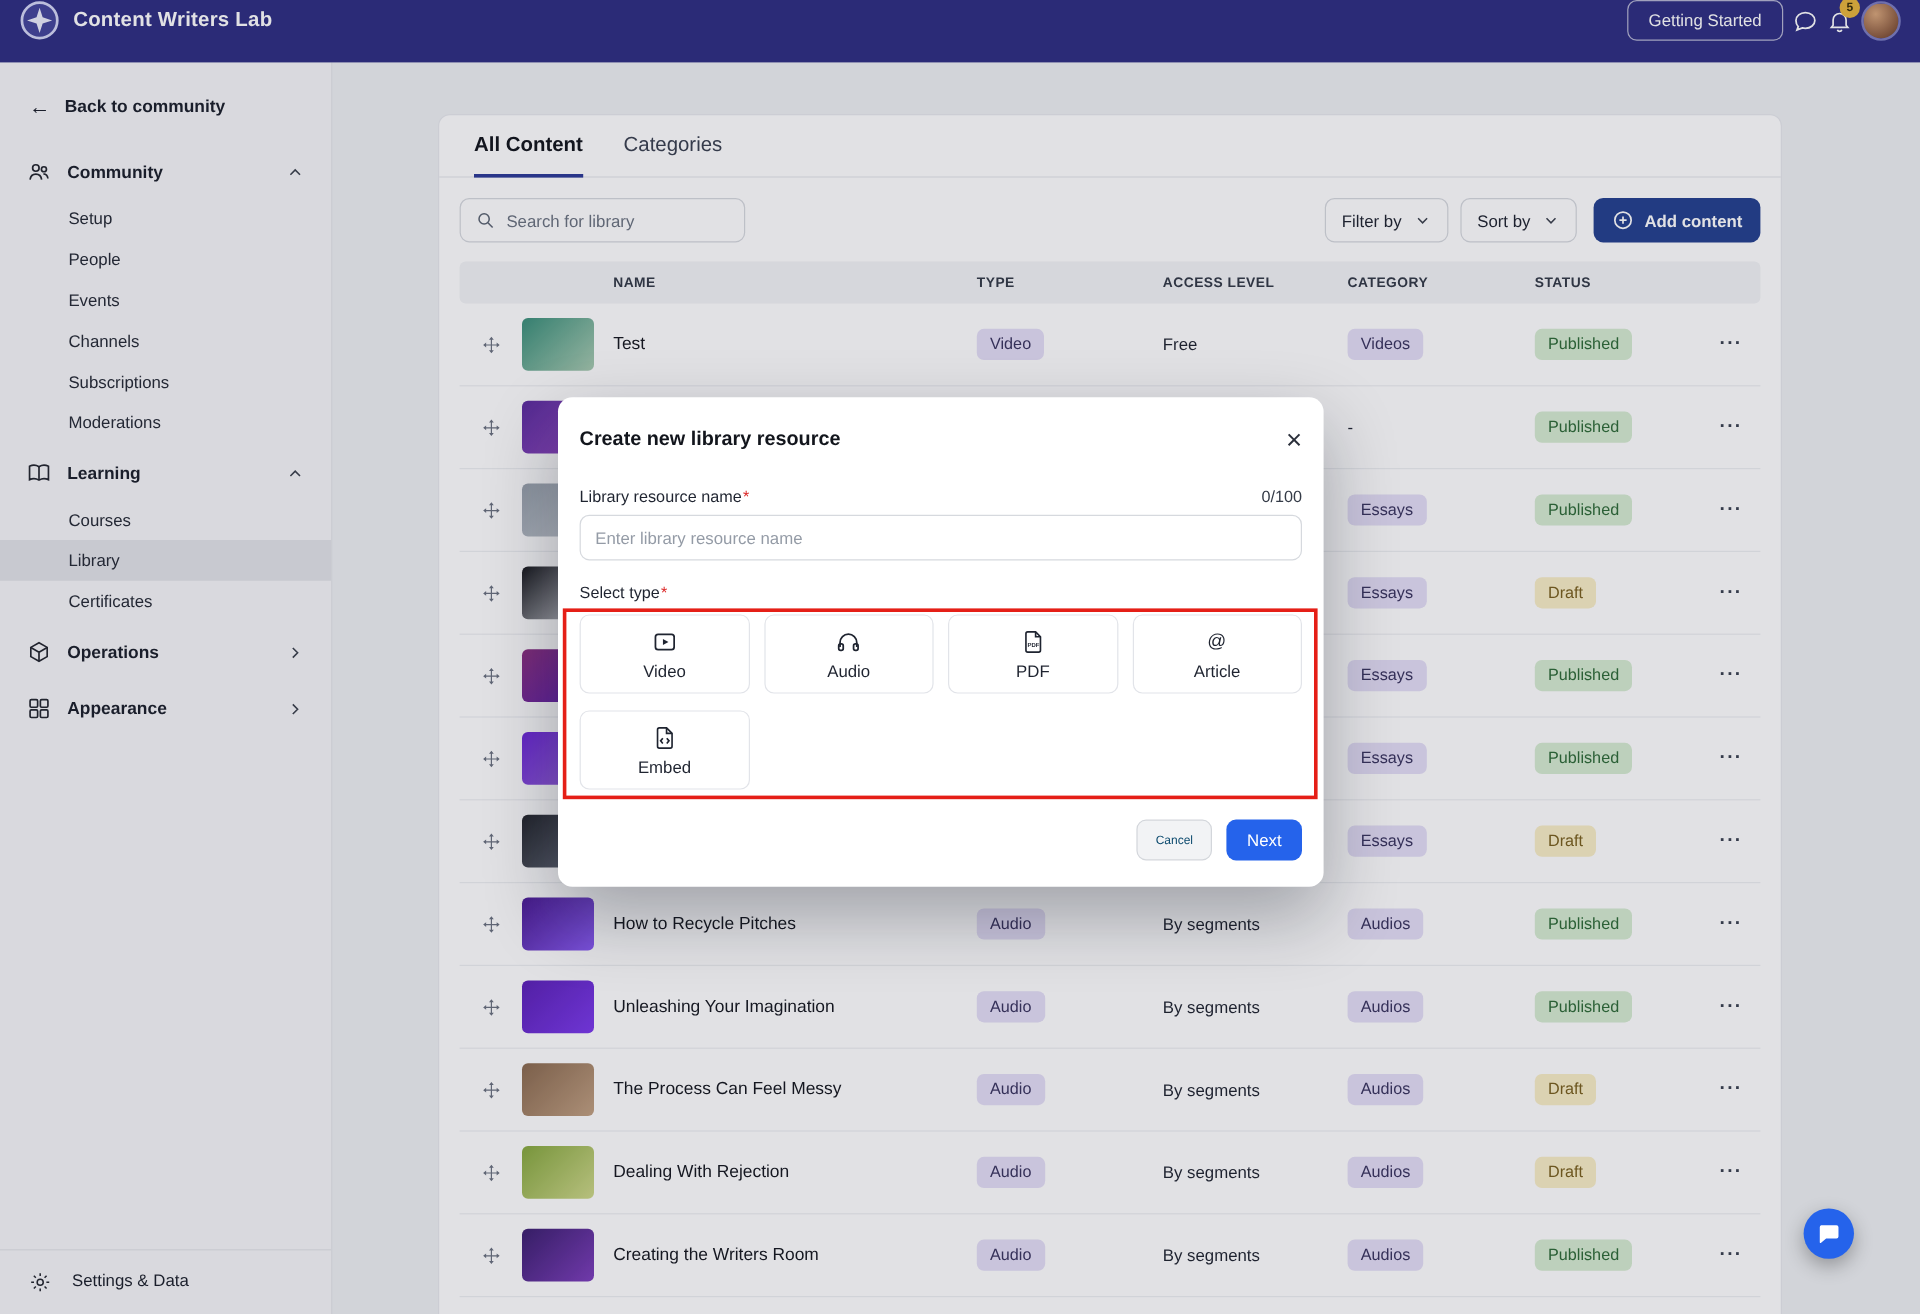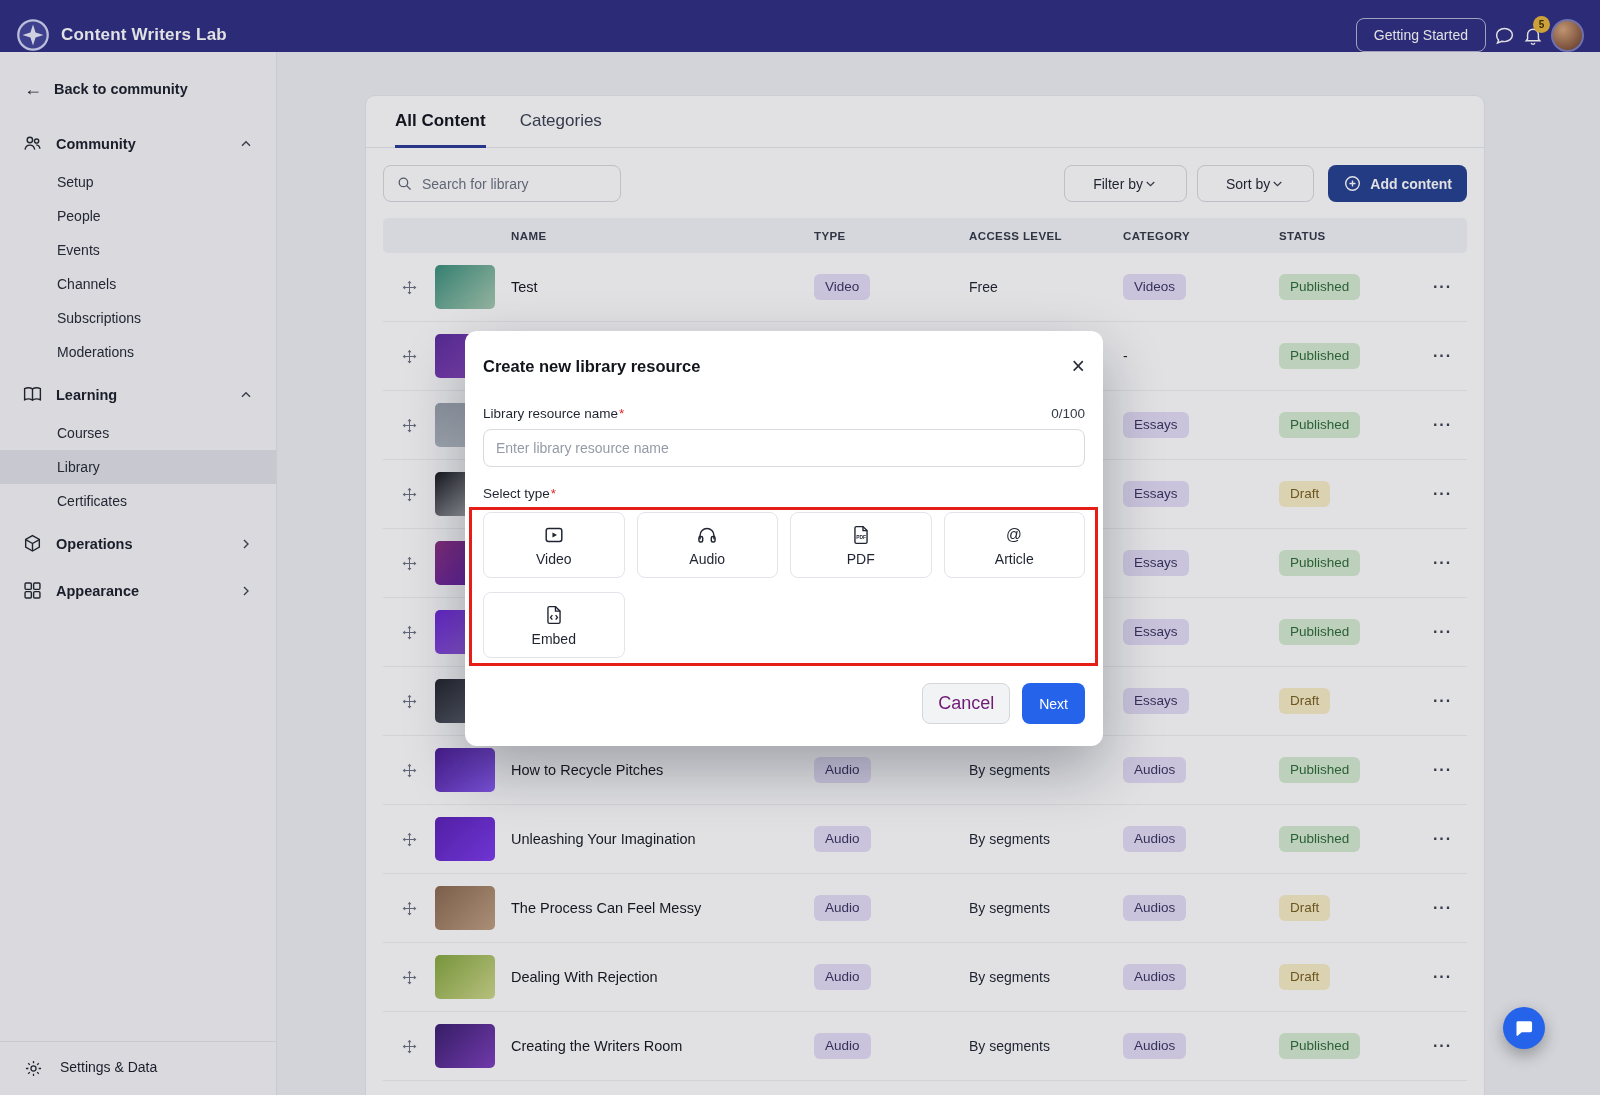--- a/index.html
+++ b/index.html
@@ -2,21 +2,21 @@
 <html><head>
 <meta charset="utf-8">
 <style>
   *{margin:0;padding:0;box-sizing:border-box}
   html,body{width:1600px;height:1095px}
   body{font-family:"Liberation Sans",sans-serif;background:#eef0f3;overflow:hidden;position:relative;color:#1f2430}
   svg{display:block}
   button{font-family:inherit;cursor:pointer}
 
   
-  .navbar{position:absolute;top:0;left:0;right:0;height:52px;background:#2e2f82;display:flex;align-items:flex-end;padding:0 16px;color:#fff;z-index:5}
+  .navbar{position:absolute;top:0;left:0;right:0;height:52px;background:#2e2f82;display:flex;align-items:flex-start;padding:0 16px;color:#fff;z-index:5}
   .brand{display:flex;align-items:center;gap:11px;cursor:pointer}
   .brand-name{font-weight:bold;font-size:17px;letter-spacing:.2px}
   .nav-right{margin-left:auto;display:flex;align-items:center;gap:8px}
   .getting-started{border:1px solid rgba(255,255,255,.65);border-radius:8px;padding:8px 17px;font-size:14px;color:#fff;background:transparent}
   .nav-icon{cursor:pointer;display:flex;align-items:center}
   .bell-wrap{position:relative}
   .badge-count{position:absolute;top:-9px;right:-7px;background:#e9b63c;color:#3a2e07;font-size:10px;font-weight:bold;border-radius:50%;min-width:17px;height:17px;display:flex;align-items:center;justify-content:center}
   .avatar{width:33px;height:33px;border-radius:50%;background:radial-gradient(circle at 35% 30%,#d9a77b,#8a5a3e 70%,#5f3c28);border:2px solid #7d7ec2;cursor:pointer}
 
   
@@ -35,21 +35,21 @@
   .main{position:absolute;left:277px;top:52px;right:0;bottom:0;background:#eef0f3;overflow:hidden}
   .card{position:absolute;left:88px;top:43px;width:1120px;height:1300px;background:#fff;border:1px solid #e7e9ed;border-radius:10px}
   .tabs{display:flex;gap:34px;padding:0 29px;border-bottom:1px solid #e7e9ed;height:52px;align-items:stretch}
   .tab{display:flex;align-items:center;font-size:17px;color:#3a4150;cursor:pointer;border-bottom:3px solid transparent;margin-bottom:-1px}
   .tab.active{font-weight:bold;color:#12151c;border-bottom-color:#2c3a97}
   .toolbar{display:flex;align-items:center;padding:17px 17px 16px;gap:10px}
   .search{width:238px;height:37px;border:1px solid #d6d9de;border-radius:8px;display:flex;align-items:center;gap:9px;padding:0 12px;background:#fff}
   .search input{border:none;outline:none;font-size:14px;width:100%;color:#1f2430;background:transparent}
   .search input::placeholder{color:#6b7380}
   .spacer{flex:1}
-  .select{height:37px;border:1px solid #d6d9de;border-radius:8px;background:#fff;display:flex;align-items:center;padding:0 28px;font-size:14px;color:#1f2430}
+  .select{height:37px;border:1px solid #d6d9de;border-radius:8px;background:#fff;display:flex;align-items:center;gap:10px;padding:0 13px;font-size:14px;color:#1f2430}
   .add-btn{height:37px;background:#24418f;border:none;border-radius:8px;color:#fff;display:flex;align-items:center;gap:8px;padding:0 15px;font-size:14px;font-weight:bold;margin-left:4px}
 
   .table{padding:0 17px}
   .thead,.row{display:grid;grid-template-columns:52px 76px 303px 155px 154px 156px 140px 47px;align-items:center}
   .thead{background:#f3f4f6;height:35px;border-radius:5px;font-size:11.5px;font-weight:bold;color:#333a47;letter-spacing:.4px}
   .row{height:69px;border-bottom:1px solid #edeff2}
   .drag{display:flex;justify-content:center;cursor:grab}
   .thumb{width:60px;height:44px;border-radius:5px}
   .rname{font-size:14.5px;color:#15181f;padding-right:10px}
   .cell{font-size:14px;color:#1f2430}
@@ -67,21 +67,21 @@
   .close{font-size:23px;line-height:1;color:#2a2f3a;cursor:pointer}
   .label-row{display:flex;justify-content:space-between;align-items:center;font-size:13.5px;margin-bottom:8px}
   .req{color:#dc2626;margin-left:1px}
   .counter{color:#343b47}
   .name-input{width:100%;height:38px;border:1px solid #d6d9de;border-radius:8px;padding:0 12px;font-size:14px;color:#1f2430;outline:none}
   .name-input::placeholder{color:#949ba6}
   .select-label{margin:19px 0 11px;font-size:13.5px}
   .type-grid{display:grid;grid-template-columns:repeat(4,1fr);gap:14px 12px}
   .type-card{height:66px;border:1px solid #e2e4e9;border-radius:8px;background:#fff;display:flex;flex-direction:column;align-items:center;justify-content:center;gap:5px;font-size:14px;color:#1f2430;cursor:pointer}
   .modal-footer{display:flex;justify-content:flex-end;gap:12px;margin-top:25px}
-  .btn-cancel{padding:9px 15px;border:1px solid #d3d6db;border-radius:8px;background:#f2f3f5;font-size:18px;color:#701a75}
+  .btn-cancel{padding:9px 15px;border:1px solid #d3d6db;border-radius:8px;background:#f2f3f5;font-size:10px;color:#0c4a6e}
   .btn-next{padding:9px 17px;border:none;border-radius:8px;background:#2563eb;color:#fff;font-size:14px;font-weight:normal}
 
   .annotation{position:absolute;left:469px;top:507px;width:629px;height:159px;border:3px solid #e51f17;z-index:30;pointer-events:none}
 
   .chat-launcher{position:absolute;right:55px;bottom:46px;width:42px;height:42px;border-radius:50%;border:none;background:#2563eb;display:flex;align-items:center;justify-content:center;box-shadow:0 6px 16px rgba(0,0,0,.3);z-index:40}
 </style>
 </head>
 <body>
 
 <header class="navbar">

